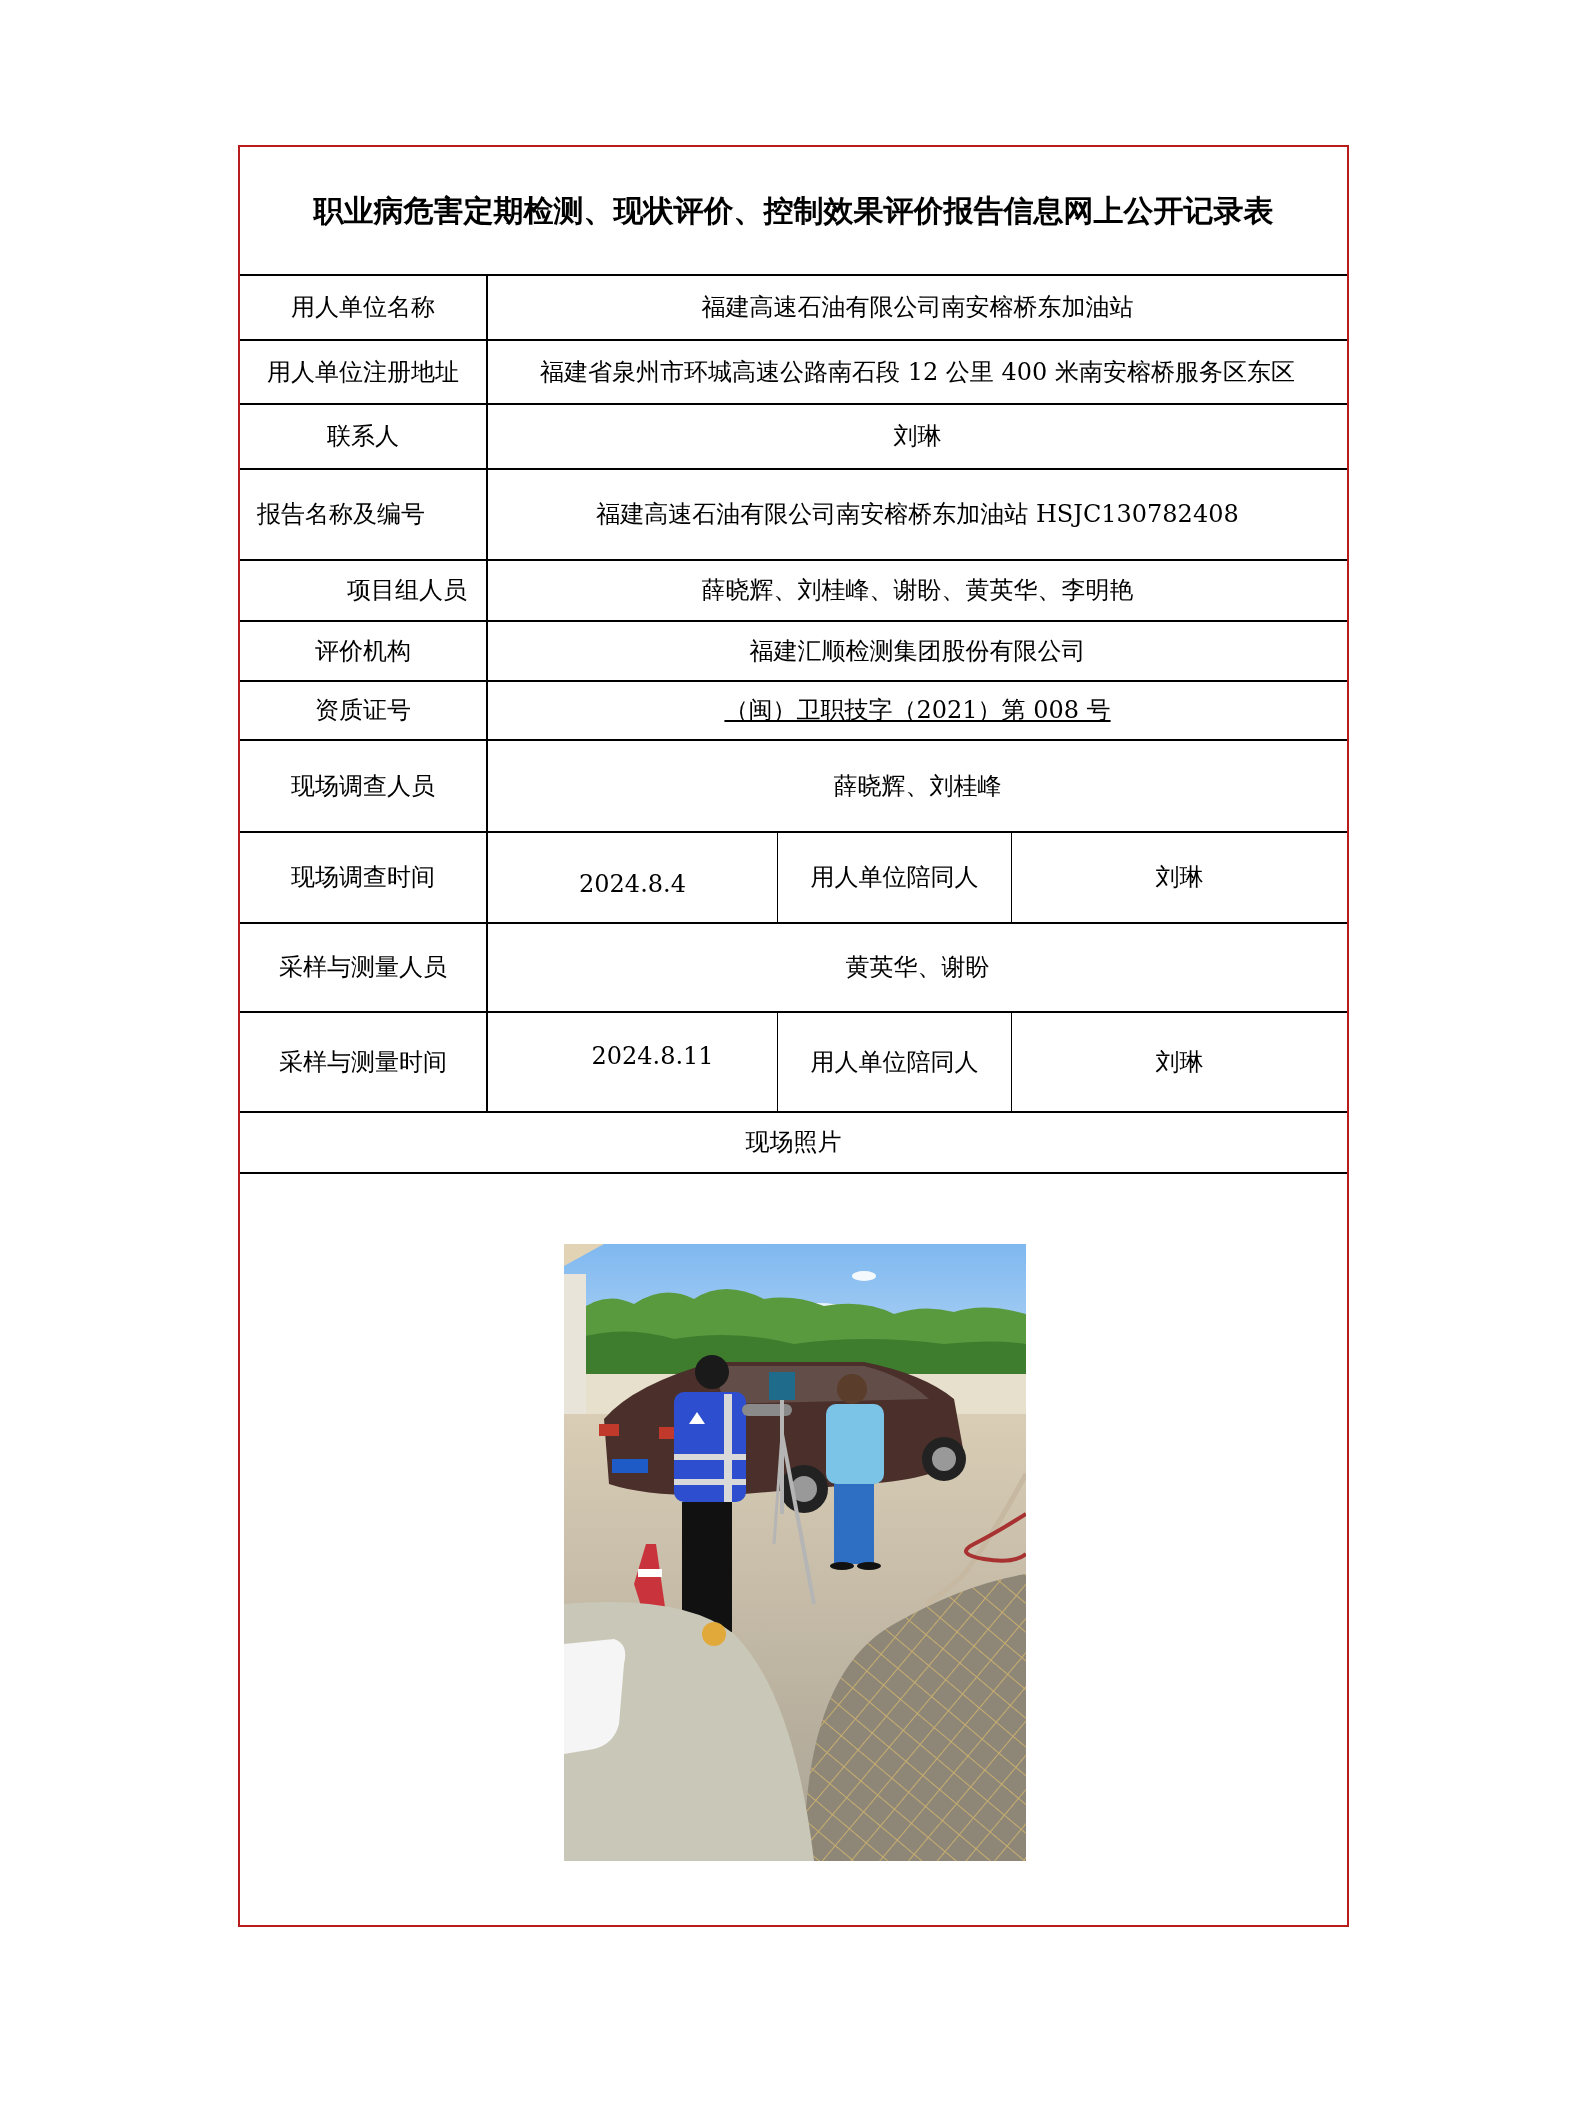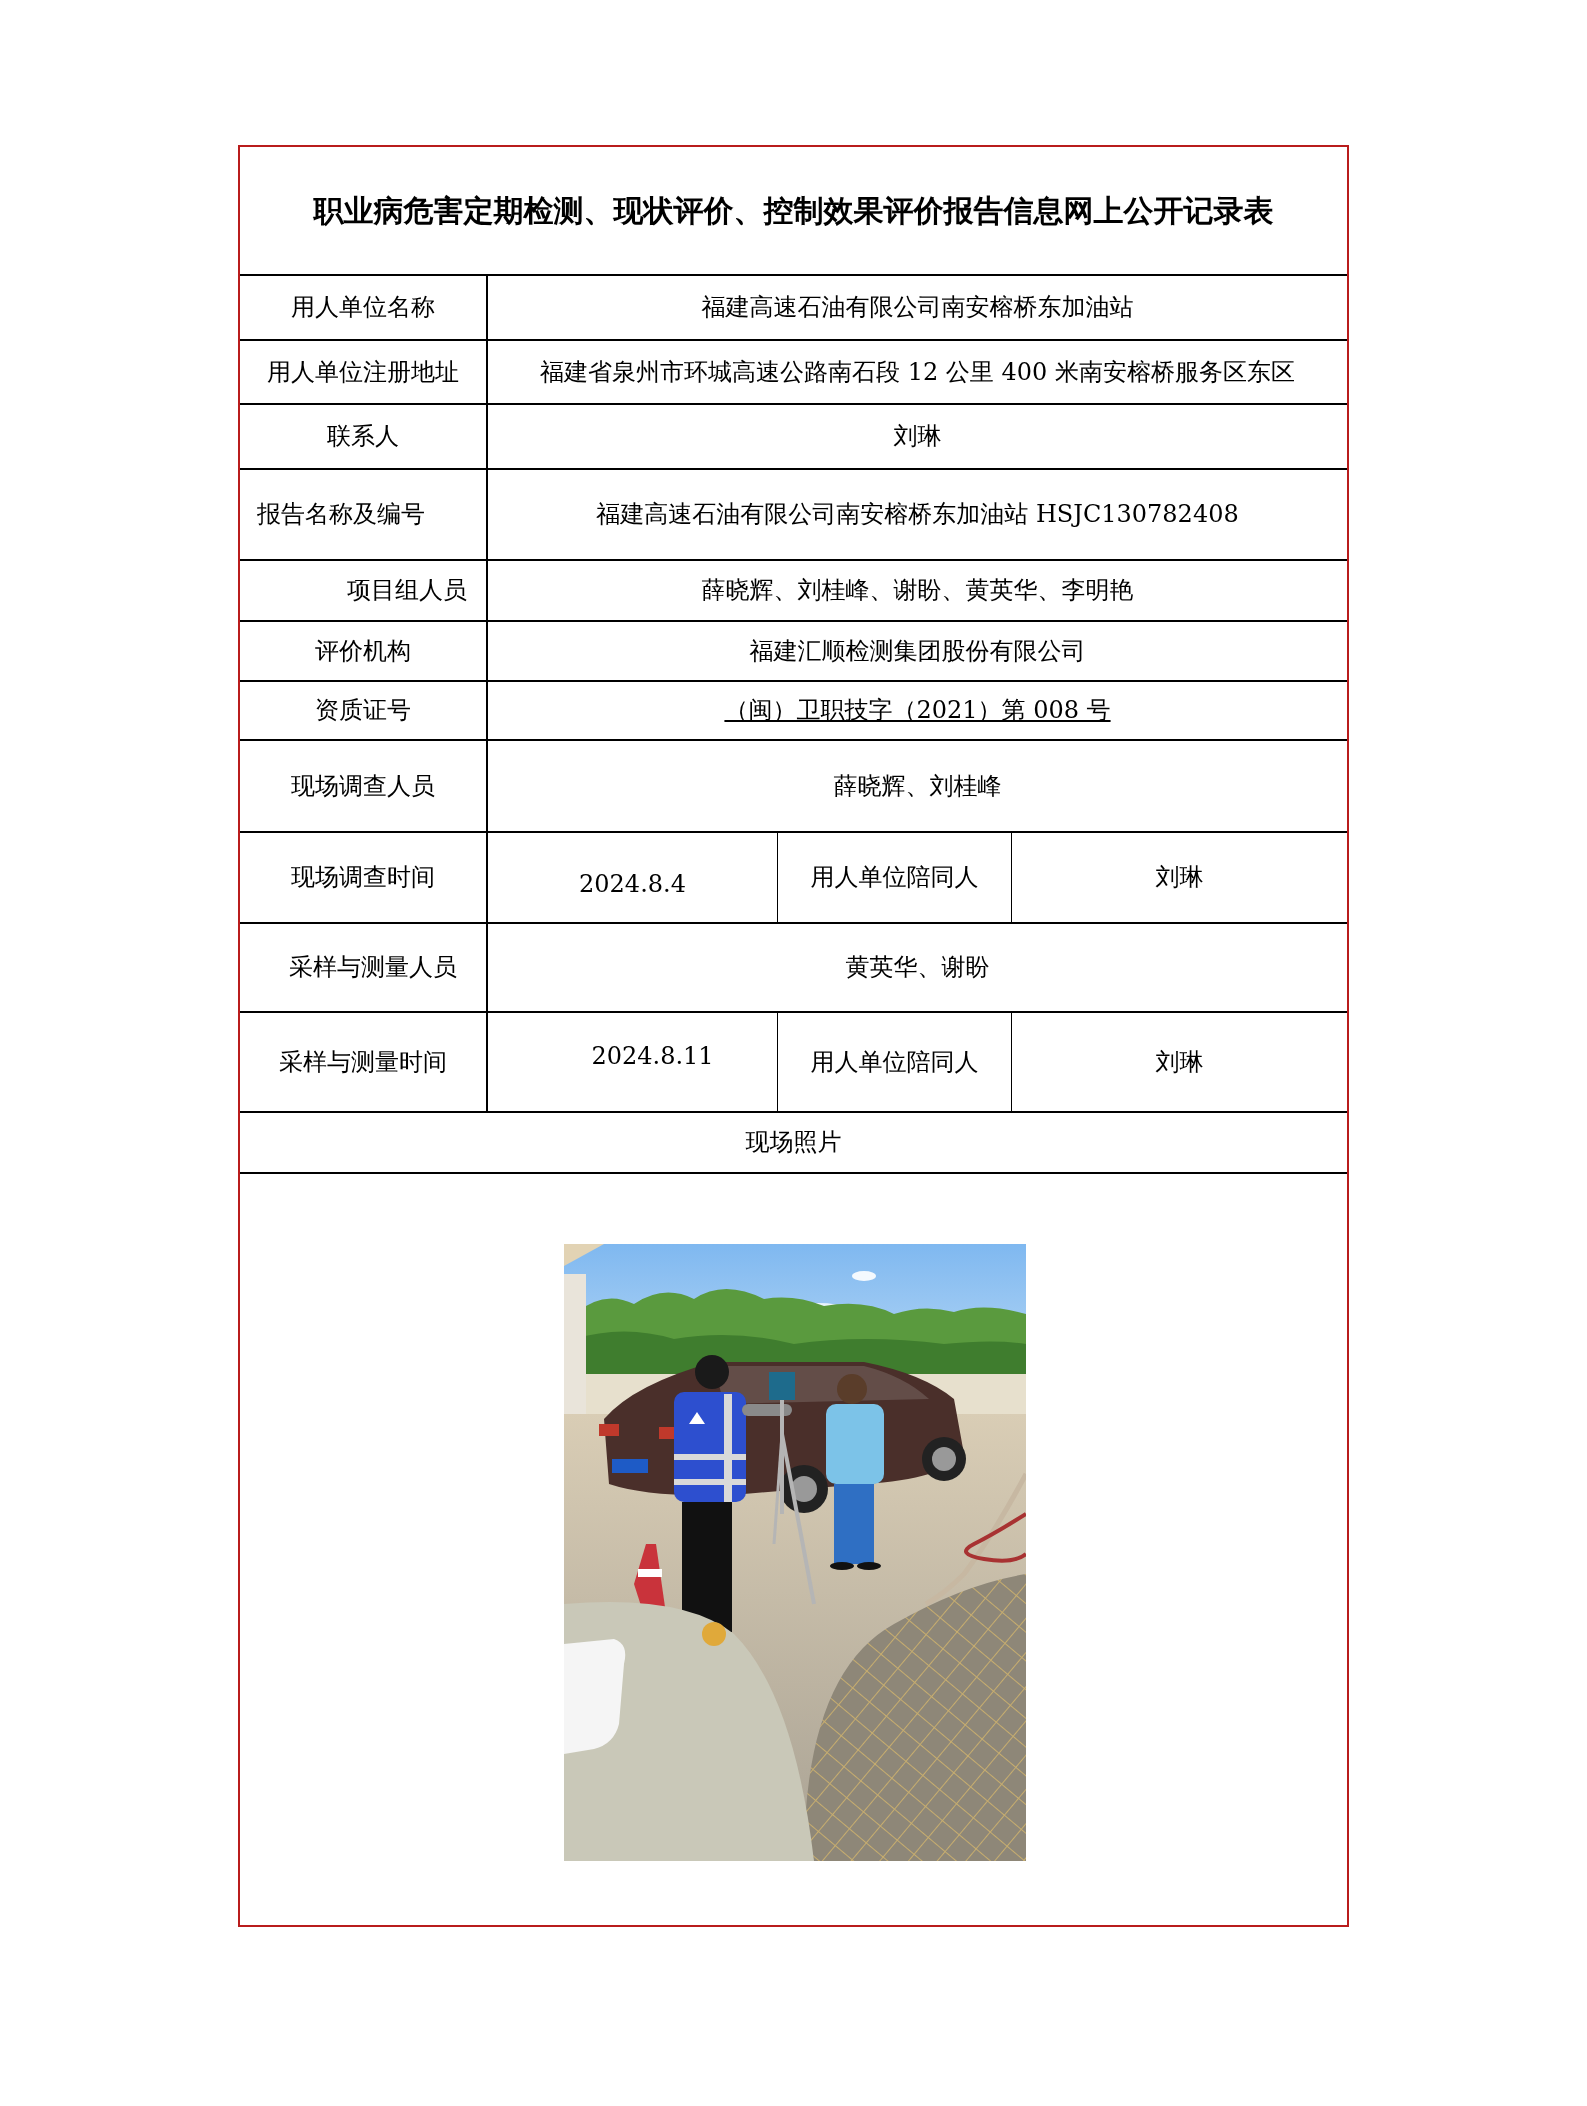--- a/index.html
+++ b/index.html
@@ -63,21 +63,21 @@
   <div class="cell" style="left:248px; top:535px; width:859px; height:57px;text-decoration:underline;">（闽）卫职技字（2021）第 008 号</div>
 
   <div class="cell" style="left:0; top:594px; width:246px; height:90px;">现场调查人员</div>
   <div class="cell" style="left:248px; top:594px; width:859px; height:90px;">薛晓辉、刘桂峰</div>
 
   <div class="cell" style="left:0; top:686px; width:246px; height:89px;">现场调查时间</div>
   <div class="cell" style="left:248px; top:686px; width:289px; height:102px;">2024.8.4</div>
   <div class="cell" style="left:538px; top:686px; width:233px; height:89px;">用人单位陪同人</div>
   <div class="cell" style="left:772px; top:686px; width:335px; height:89px;">刘琳</div>
 
-  <div class="cell" style="left:0; top:777px; width:246px; height:87px;padding-left:10px;">采样与测量人员</div>
+  <div class="cell" style="left:0; top:777px; width:246px; height:87px;">采样与测量人员</div>
   <div class="cell" style="left:248px; top:777px; width:859px; height:87px;">黄英华、谢盼</div>
 
   <div class="cell" style="left:0; top:866px; width:246px; height:98px;">采样与测量时间</div>
   <div class="cell" style="left:248px; top:866px; width:289px; height:87px;padding-left:20px;">2024.8.11</div>
   <div class="cell" style="left:538px; top:866px; width:233px; height:98px;">用人单位陪同人</div>
   <div class="cell" style="left:772px; top:866px; width:335px; height:98px;">刘琳</div>
 
   <div class="cell" style="left:0; top:966px; width:1107px; height:59px;">现场照片</div>
 
   <div class="photo">

